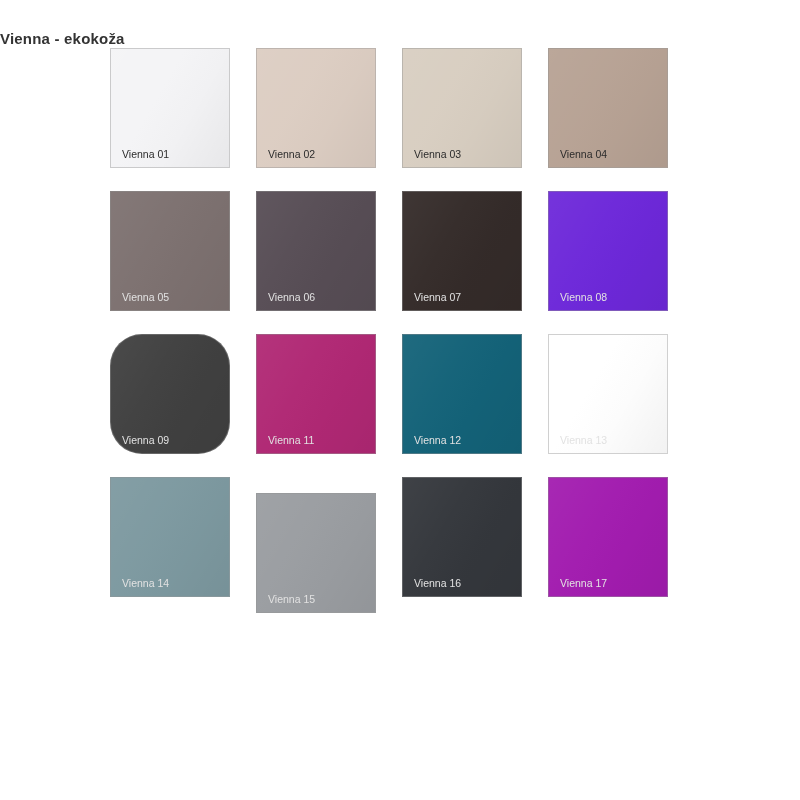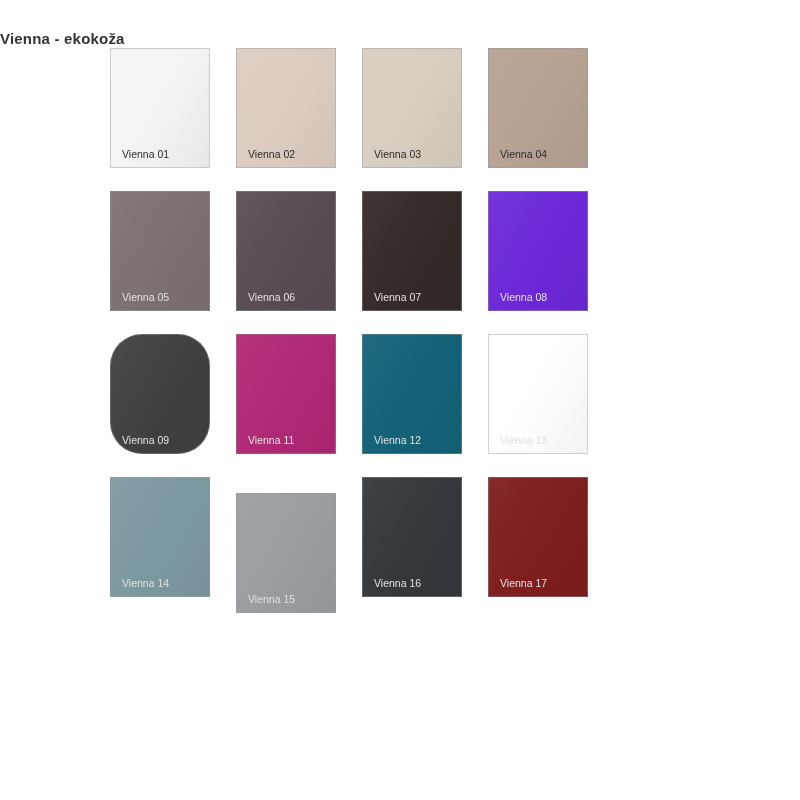--- a/index.html
+++ b/index.html
@@ -35,21 +35,21 @@
   .swatch-grid {
     position: absolute;
     left: 110px;
     top: 48px;
     width: 580px;
     display: flex;
     flex-wrap: wrap;
     gap: 23px 26px;
   }
   .swatch {
-    width: 100px;
+    width: 120px;
     height: 120px;
     box-sizing: border-box;
     position: relative;
     border: 1px solid rgba(150,150,150,0.45);
     display: block;
     overflow: hidden;
   }
   .swatch-sheen {
     position: absolute;
     left: 0;
@@ -137,19 +137,19 @@
         <div class="swatch-label">Vienna 14</div>
       </div>
       <div class="swatch dark" style="background: rgb(154, 157, 161); margin-top: 16px;">
         <div class="swatch-sheen"></div>
         <div class="swatch-label">Vienna 15</div>
       </div>
       <div class="swatch dark" style="background: rgb(52, 55, 60);">
         <div class="swatch-sheen"></div>
         <div class="swatch-label">Vienna 16</div>
       </div>
-      <div class="swatch dark" style="background: #7f1d1d; padding-left: 9px;">
+      <div class="swatch dark" style="background: #a21caf; padding-left: 9px;">
         <div class="swatch-sheen"></div>
         <div class="swatch-label">Vienna 17</div>
       </div>
     </div>
 
 </div>
 
 </body></html>

